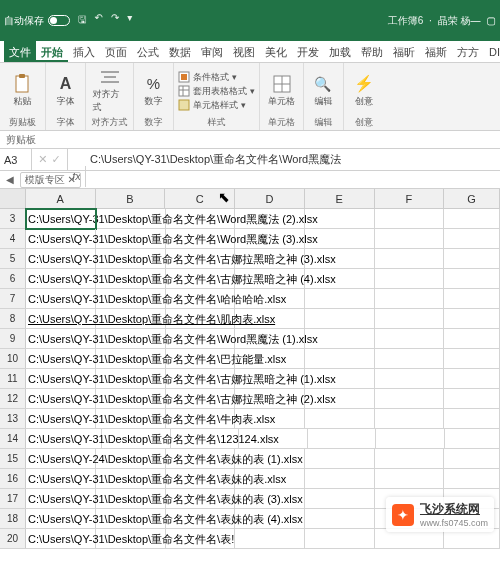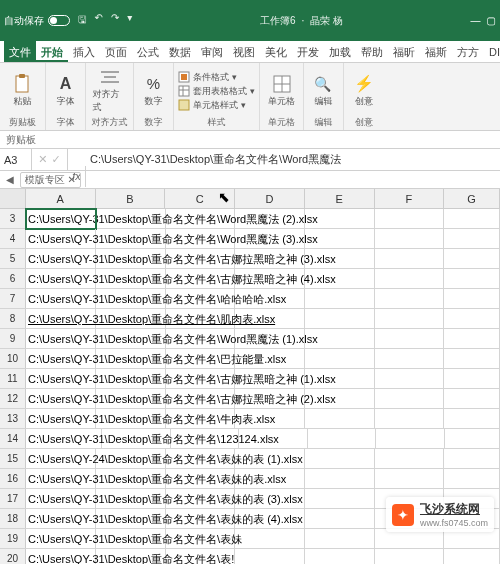--- a/index.html
+++ b/index.html
@@ -3,21 +3,21 @@
 <meta charset="utf-8">
 <style>
   * { box-sizing: border-box; margin: 0; padding: 0; }
   html, body { width: 500px; height: 564px; overflow: hidden; font-family: "Microsoft YaHei", Arial, sans-serif; background: #fff; }
   .titlebar { height: 41px; background: #217346; color: #fff; display: flex; align-items: center; font-size: 10px; padding: 0 4px; }
   .titlebar .autosave { display: flex; align-items: center; gap: 4px; }
   .titlebar .toggle { width: 22px; height: 11px; border: 1px solid #fff; border-radius: 6px; position: relative; }
   .titlebar .toggle::after { content: ""; position: absolute; width: 7px; height: 7px; background: #fff; border-radius: 50%; left: 1px; top: 1px; }
   .titlebar .qat { display: flex; gap: 8px; margin-left: 8px; }
   .titlebar .qat span { opacity: .9; }
-  .titlebar .center { flex: 1; text-align: center; opacity: .9; }
+  .titlebar .center { flex: 1; text-align: right; opacity: .9; }
   .titlebar .right { display: flex; gap: 6px; }
   .tabs { height: 22px; background: #fff; border-bottom: 1px solid #d0d0d0; display: flex; align-items: center; font-size: 11px; color: #444; padding-left: 4px; overflow: hidden; white-space: nowrap; }
   .tabs .tab { padding: 0 5px; height: 100%; line-height: 22px; cursor: pointer; }
   .tabs .tab.file { background: #217346; color: #fff; }
   .tabs .tab.active { color: #217346; border-bottom: 2px solid #217346; font-weight: 600; }
   .ribbon { height: 68px; border-bottom: 1px solid #d0d0d0; display: flex; font-size: 10px; color: #555; background: #f3f3f3; }
   .ribbon .group { border-right: 1px solid #dcdcdc; display: flex; flex-direction: column; justify-content: space-between; padding: 2px 4px 1px; }
   .ribbon .group .body { flex: 1; display: flex; align-items: center; justify-content: center; gap: 4px; }
   .ribbon .group .label { text-align: center; font-size: 9px; color: #666; }
   .ribbon .bigbtn { display: flex; flex-direction: column; align-items: center; gap: 1px; width: 34px; }
@@ -382,30 +382,20 @@
         <div class="rowhdr">18</div>
         <div class="cell cellA" style="width: 70px;">C:\Users\QY-31\Desktop\重命名文件名\表妹的表 (4).xlsx</div>
         <div class="cell" style="width: 70px;"></div>
         <div class="cell" style="width: 70px;"></div>
         <div class="cell" style="width: 70px;"></div>
         <div class="cell" style="width: 70px;"></div>
         <div class="cell" style="width: 70px;"></div>
         <div class="cell" style="width: 56px;"></div>
       </div>
       <div class="row">
-        <div class="rowhdr">19</div>
-        <div class="cell cellA" style="width: 70px;">C:\Users\QY-31\Desktop\重命名文件名\表妹</div>
-        <div class="cell" style="width: 70px;"></div>
-        <div class="cell" style="width: 70px;"></div>
-        <div class="cell" style="width: 70px;"></div>
-        <div class="cell" style="width: 70px;"></div>
-        <div class="cell" style="width: 70px;"></div>
-        <div class="cell" style="width: 56px;"></div>
-      </div>
-      <div class="row">
         <div class="rowhdr">20</div>
         <div class="cell cellA" style="width: 70px;">C:\Users\QY-31\Desktop\重命名文件名\表!</div>
         <div class="cell" style="width: 70px;"></div>
         <div class="cell" style="width: 70px;"></div>
         <div class="cell" style="width: 70px;"></div>
         <div class="cell" style="width: 70px;"></div>
         <div class="cell" style="width: 70px;"></div>
         <div class="cell" style="width: 56px;"></div>
       </div>
     </div>

